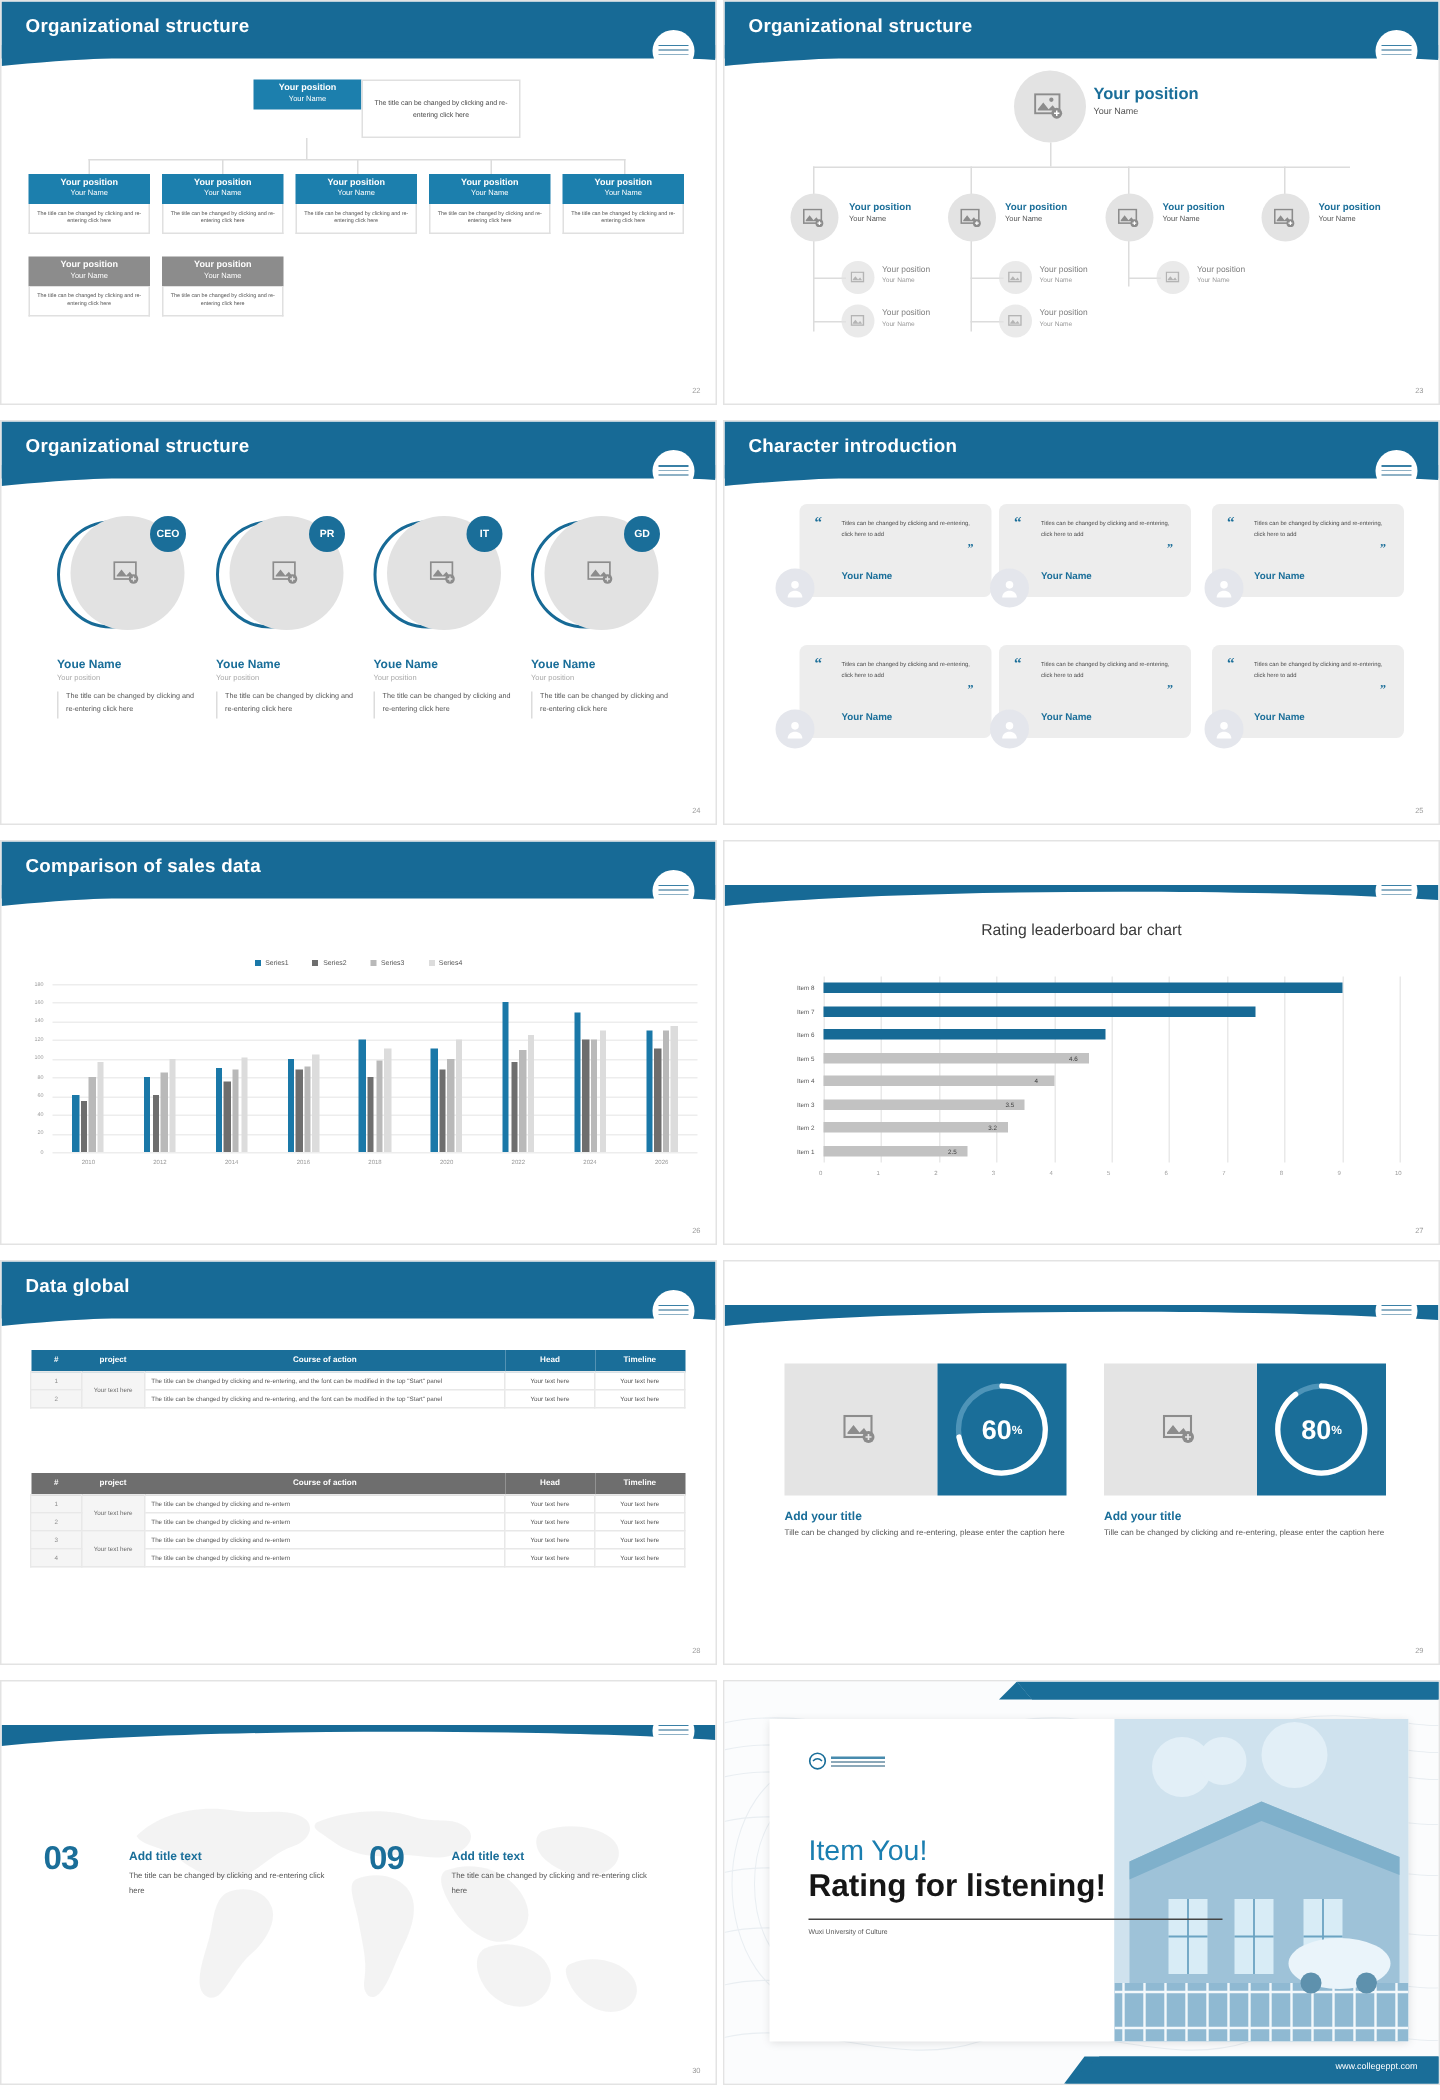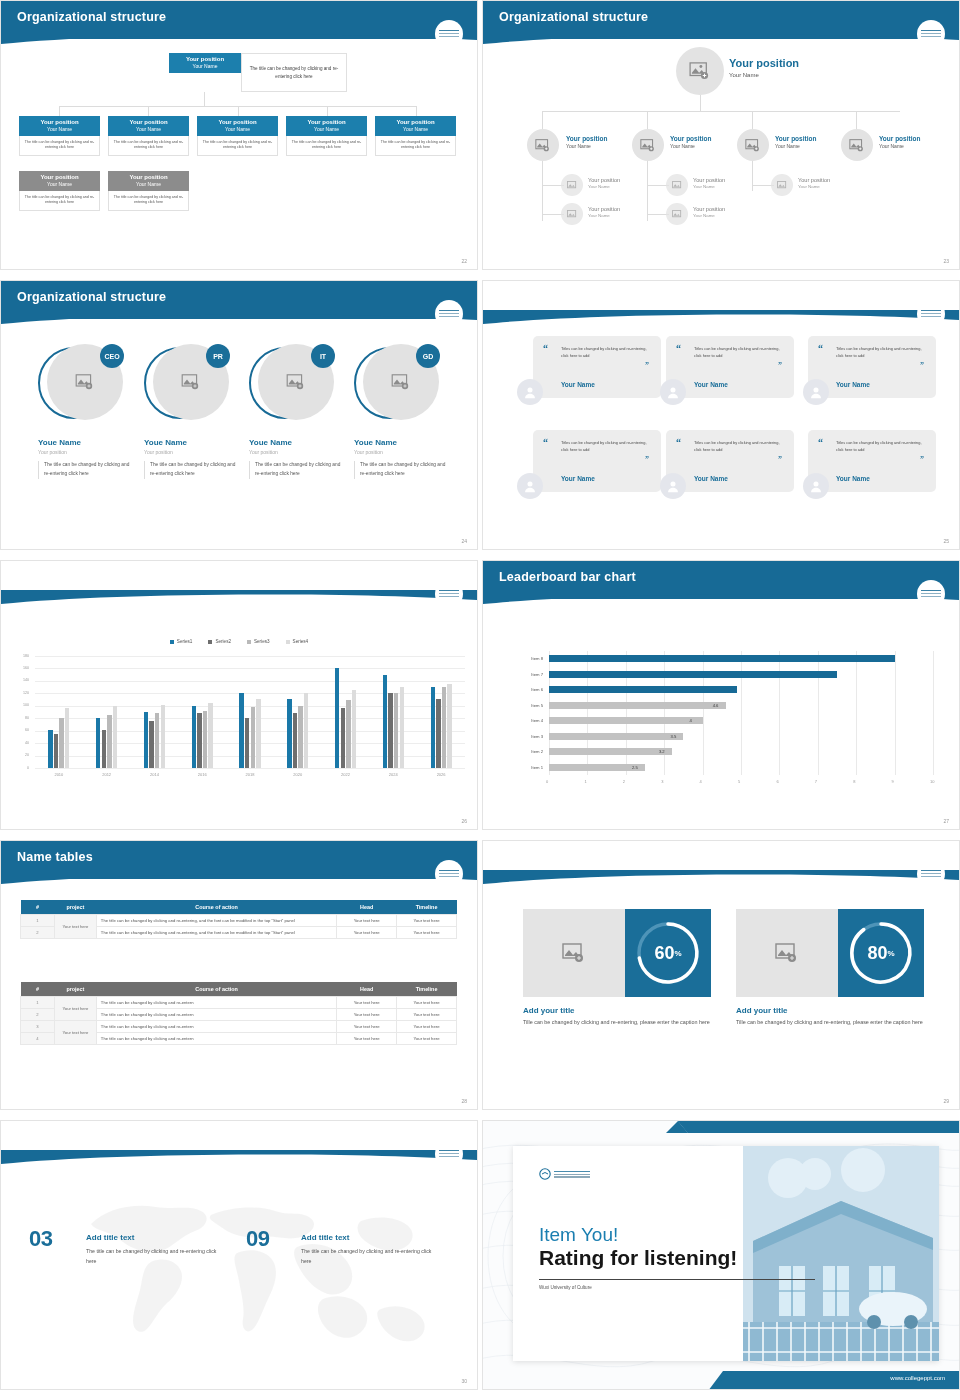--- a/index.html
+++ b/index.html
@@ -474,20 +474,23 @@
     <div style="position:absolute;left:353px;top:157px;width:95px;">
       <div class="c-name">Youe Name</div>
       <div class="c-pos">Your position</div>
       <div class="c-desc">The title can be changed by clicking and re-entering click here</div>
     </div>
 
     <div class="pg">24</div>
   </div>
 
   <div class="slide">
+    <div class="hdr">
+      <div class="hdr-title">Character introduction</div>
+    </div>
     <svg class="hdr-curve" viewBox="0 0 478 16" preserveAspectRatio="none">
       <path d="M0,14 C120,2 360,2 478,10 L478,0 L0,0 Z" fill="#176a96"></path>
     </svg>
     <div class="hdr-logo">
         <div class="lg"></div>
       </div>
 
     <div class="qcard" style="left:50px;top:55px;">
       <span class="qmark" style="left:10px;top:7px;font-size:10px;">“</span>
       <div class="qtext">Titles can be changed by clicking and re-entering, click here to add</div>
@@ -563,20 +566,23 @@
       <svg width="14" height="14" viewBox="0 0 20 20">
           <circle cx="10" cy="7" r="3.6" fill="#fff"></circle>
           <path d="M3 19c0-4 3.4-6.4 7-6.4S17 15 17 19z" fill="#fff"></path>
         </svg>
     </div>
 
     <div class="pg">25</div>
   </div>
 
   <div class="slide">
+    <div class="hdr">
+      <div class="hdr-title">Comparison of sales data</div>
+    </div>
     <svg class="hdr-curve" viewBox="0 0 478 16" preserveAspectRatio="none">
       <path d="M0,14 C120,2 360,2 478,10 L478,0 L0,0 Z" fill="#176a96"></path>
     </svg>
     <div class="hdr-logo">
         <div class="lg"></div>
       </div>
 
     <div class="legend" id="sales-legend" style="top:78px;">
         <div><span class="sw" style="background:#1a78a8"></span><span>Series1</span></div>
         <div><span class="sw" style="background:#6e6e6e"></span><span>Series2</span></div>
@@ -648,30 +654,28 @@
         <div class="bar" style="left: 421.111px; width: 4.4px; height: 69.0667px; bottom: 16px; background: rgb(110, 110, 110);"></div>
         <div class="bar" style="left: 426.711px; width: 4.4px; height: 80.8889px; bottom: 16px; background: rgb(185, 185, 185);"></div>
         <div class="bar" style="left: 432.311px; width: 4.4px; height: 84px; bottom: 16px; background: rgb(220, 220, 220);"></div>
         <div class="xtick" style="left: 402.222px; width: 47.7778px; top: 116px;">2026</div>
       </div>
 
     <div class="pg">26</div>
   </div>
 
   <div class="slide">
-    <div class="hdr">
-      <div class="hdr-title">Leaderboard bar chart</div>
-    </div>
     <svg class="hdr-curve" viewBox="0 0 478 16" preserveAspectRatio="none">
       <path d="M0,14 C120,2 360,2 478,10 L478,0 L0,0 Z" fill="#176a96"></path>
     </svg>
     <div class="hdr-logo">
         <div class="lg"></div>
       </div>
 
+    <div class="chart-title" style="top:53px;">Rating leaderboard bar chart</div>
     <div class="plot" id="lb-plot" style="left:20px;top:90px;width:440px;height:140px;">
         <div class="vgrid" style="left: 46px; top: 0px; height: 124px;"></div>
         <div class="xlab" style="left: 43px; top: 128px;">0</div>
         <div class="vgrid" style="left: 84.4px; top: 0px; height: 124px;"></div>
         <div class="xlab" style="left: 81.4px; top: 128px;">1</div>
         <div class="vgrid" style="left: 122.8px; top: 0px; height: 124px;"></div>
         <div class="xlab" style="left: 119.8px; top: 128px;">2</div>
         <div class="vgrid" style="left: 161.2px; top: 0px; height: 124px;"></div>
         <div class="xlab" style="left: 158.2px; top: 128px;">3</div>
         <div class="vgrid" style="left: 199.6px; top: 0px; height: 124px;"></div>
@@ -709,21 +713,21 @@
         <div class="lb-label" style="left: 0px; width: 40px; top: 113.75px;">Item 1</div>
         <div class="lb-bar" style="left: 46px; top: 112.75px; width: 96px; background: rgb(194, 194, 194);"></div>
         <div class="lb-val" style="left: 129px; top: 113.75px;">2.5</div>
       </div>
 
     <div class="pg">27</div>
   </div>
 
   <div class="slide">
     <div class="hdr">
-      <div class="hdr-title">Name tables</div>
+      <div class="hdr-title">Data global</div>
     </div>
     <svg class="hdr-curve" viewBox="0 0 478 16" preserveAspectRatio="none">
       <path d="M0,14 C120,2 360,2 478,10 L478,0 L0,0 Z" fill="#176a96"></path>
     </svg>
     <div class="hdr-logo">
         <div class="lg"></div>
       </div>
 
     <table class="tbl" style="left:19px;top:59px;width:437px;">
       <thead>

